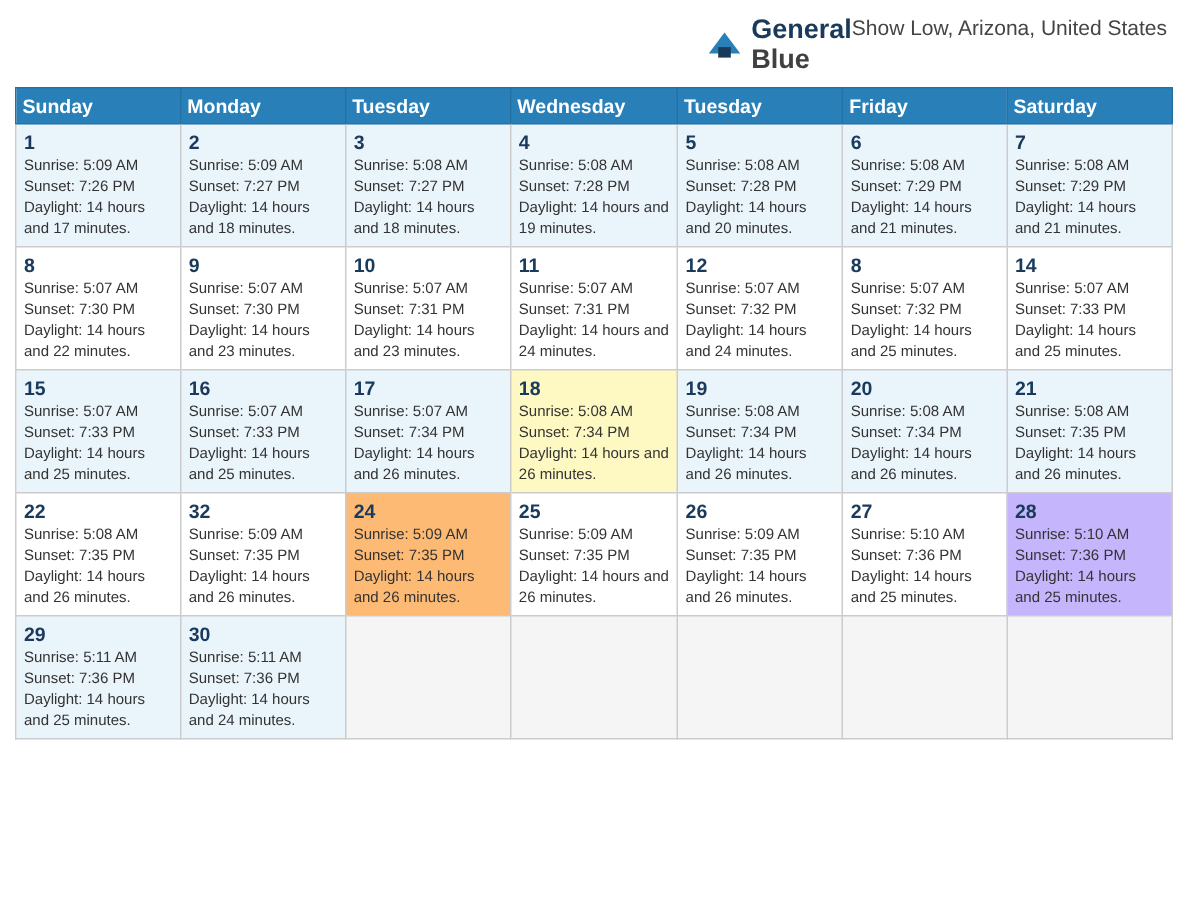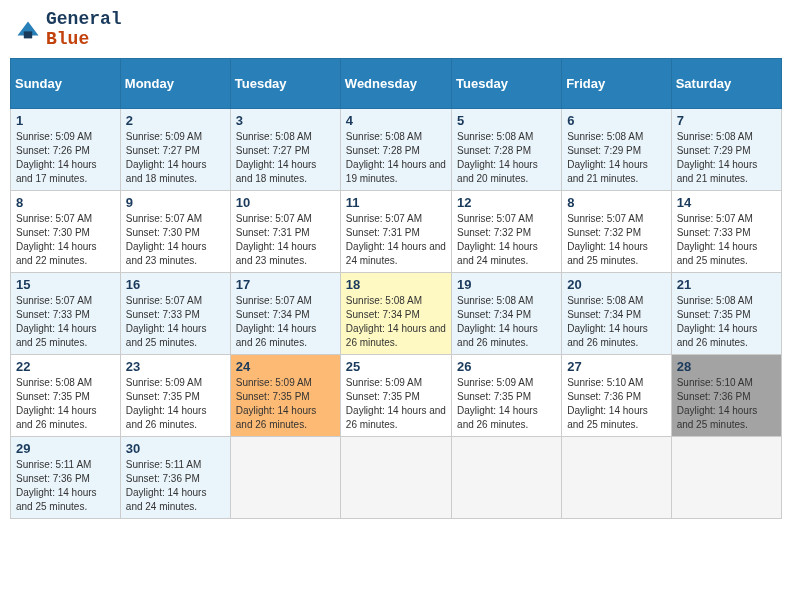--- a/index.html
+++ b/index.html
@@ -5,25 +5,24 @@
     * { box-sizing: border-box; margin: 0; padding: 0; }
     body {
       font-family: Arial, sans-serif;
       background: #fff;
       width: 792px;
       min-height: 612px;
       padding: 10px;
     }
     .header-area {
       display: flex;
-      justify-content: flex-start;
+      justify-content: flex-end;
       align-items: flex-start;
       margin-bottom: 8px;
       padding: 0 4px;
-      font-family: Liberation Mono, monospace;
     }
     .logo {
       display: flex;
       align-items: center;
       gap: 4px;
     }
     .logo-text {
       font-size: 18px;
       font-weight: bold;
       color: #1a3a5c;
@@ -48,21 +47,21 @@
     .calendar {
       width: 100%;
       border-collapse: collapse;
       border: 1px solid #ccc;
     }
     .calendar th {
       background: #2980b9;
       color: #fff;
       font-size: 13px;
       font-weight: bold;
-      padding: 17px 4px;
+      padding: 4px 4px;
       text-align: left;
       border: 1px solid #2471a3;
     }
     .calendar td {
       vertical-align: top;
       border: 1px solid #ccc;
       padding: 4px 5px;
       font-size: 10px;
       color: #333;
       min-height: 80px;
@@ -88,24 +87,25 @@
 
 <div class="header-area">
   <div class="logo">
     <svg class="logo-icon" viewBox="0 0 40 40">
       <rect x="0" y="0" width="40" height="40" fill="white"></rect>
       <polygon points="20,8 35,28 5,28" fill="#2980b9"></polygon>
       <rect x="14" y="22" width="12" height="10" fill="#1a3a5c"></rect>
     </svg>
     <div class="logo-text">
       <div>General</div>
-      <div style="color:#c2410c;">Blue</div>
+      <div style="color:#404040;">Blue</div>
     </div>
   </div>
   <div class="title-area">
+    <div class="location-title">Show Low, Arizona, United States</div>
   </div>
 </div>
 
 <table class="calendar">
   <thead>
     <tr>
     <th>Sunday</th>
         <th>Monday</th>
         <th>Tuesday</th>
         <th>Wednesday</th>
@@ -204,40 +204,40 @@
           <div class="day-num">21</div>
           <div class="day-info">Sunrise: 5:08 AM<br>Sunset: 7:35 PM<br>Daylight: 14 hours and 26 minutes.</div>
         </td>
       </tr>
       <tr>
         <td style="background: rgb(255, 255, 255);">
           <div class="day-num">22</div>
           <div class="day-info">Sunrise: 5:08 AM<br>Sunset: 7:35 PM<br>Daylight: 14 hours and 26 minutes.</div>
         </td>
         <td style="background: rgb(255, 255, 255);">
-          <div class="day-num">23</div>
+          <div class="day-num">32</div>
           <div class="day-info">Sunrise: 5:09 AM<br>Sunset: 7:35 PM<br>Daylight: 14 hours and 26 minutes.</div>
         </td>
         <td style="background: #fdba74;">
           <div class="day-num">24</div>
           <div class="day-info">Sunrise: 5:09 AM<br>Sunset: 7:35 PM<br>Daylight: 14 hours and 26 minutes.</div>
         </td>
         <td style="background: rgb(255, 255, 255);">
           <div class="day-num">25</div>
           <div class="day-info">Sunrise: 5:09 AM<br>Sunset: 7:35 PM<br>Daylight: 14 hours and 26 minutes.</div>
         </td>
         <td style="background: rgb(255, 255, 255);">
           <div class="day-num">26</div>
           <div class="day-info">Sunrise: 5:09 AM<br>Sunset: 7:35 PM<br>Daylight: 14 hours and 26 minutes.</div>
         </td>
         <td style="background: rgb(255, 255, 255);">
           <div class="day-num">27</div>
           <div class="day-info">Sunrise: 5:10 AM<br>Sunset: 7:36 PM<br>Daylight: 14 hours and 25 minutes.</div>
         </td>
-        <td style="background: #a3a3a3;">
+        <td style="background: #c4b5fd;">
           <div class="day-num">28</div>
           <div class="day-info">Sunrise: 5:10 AM<br>Sunset: 7:36 PM<br>Daylight: 14 hours and 25 minutes.</div>
         </td>
       </tr>
       <tr>
         <td style="background: rgb(234, 244, 251);">
           <div class="day-num">29</div>
           <div class="day-info">Sunrise: 5:11 AM<br>Sunset: 7:36 PM<br>Daylight: 14 hours and 25 minutes.</div>
         </td>
         <td style="background: rgb(234, 244, 251); margin-left: 20px;">

